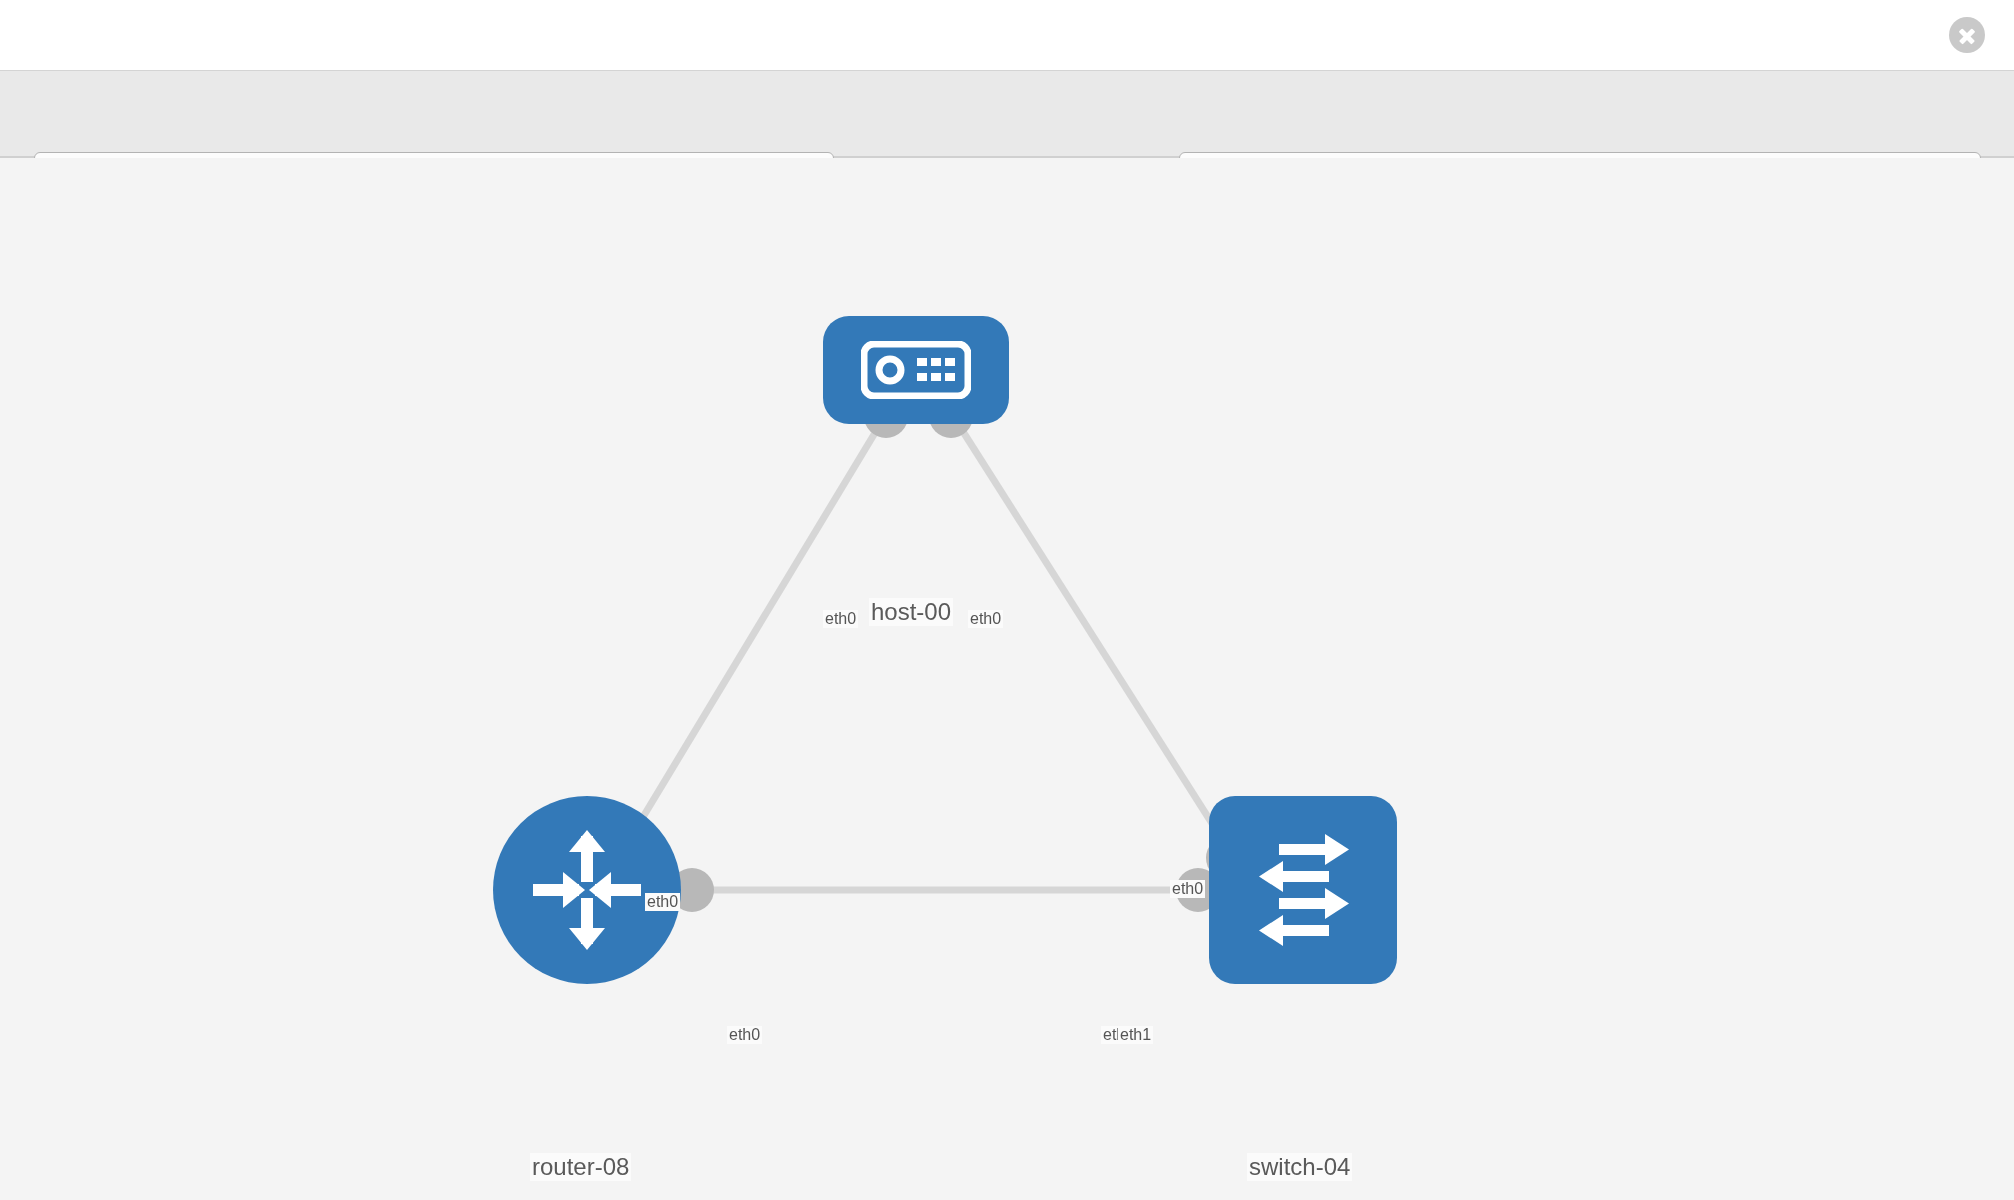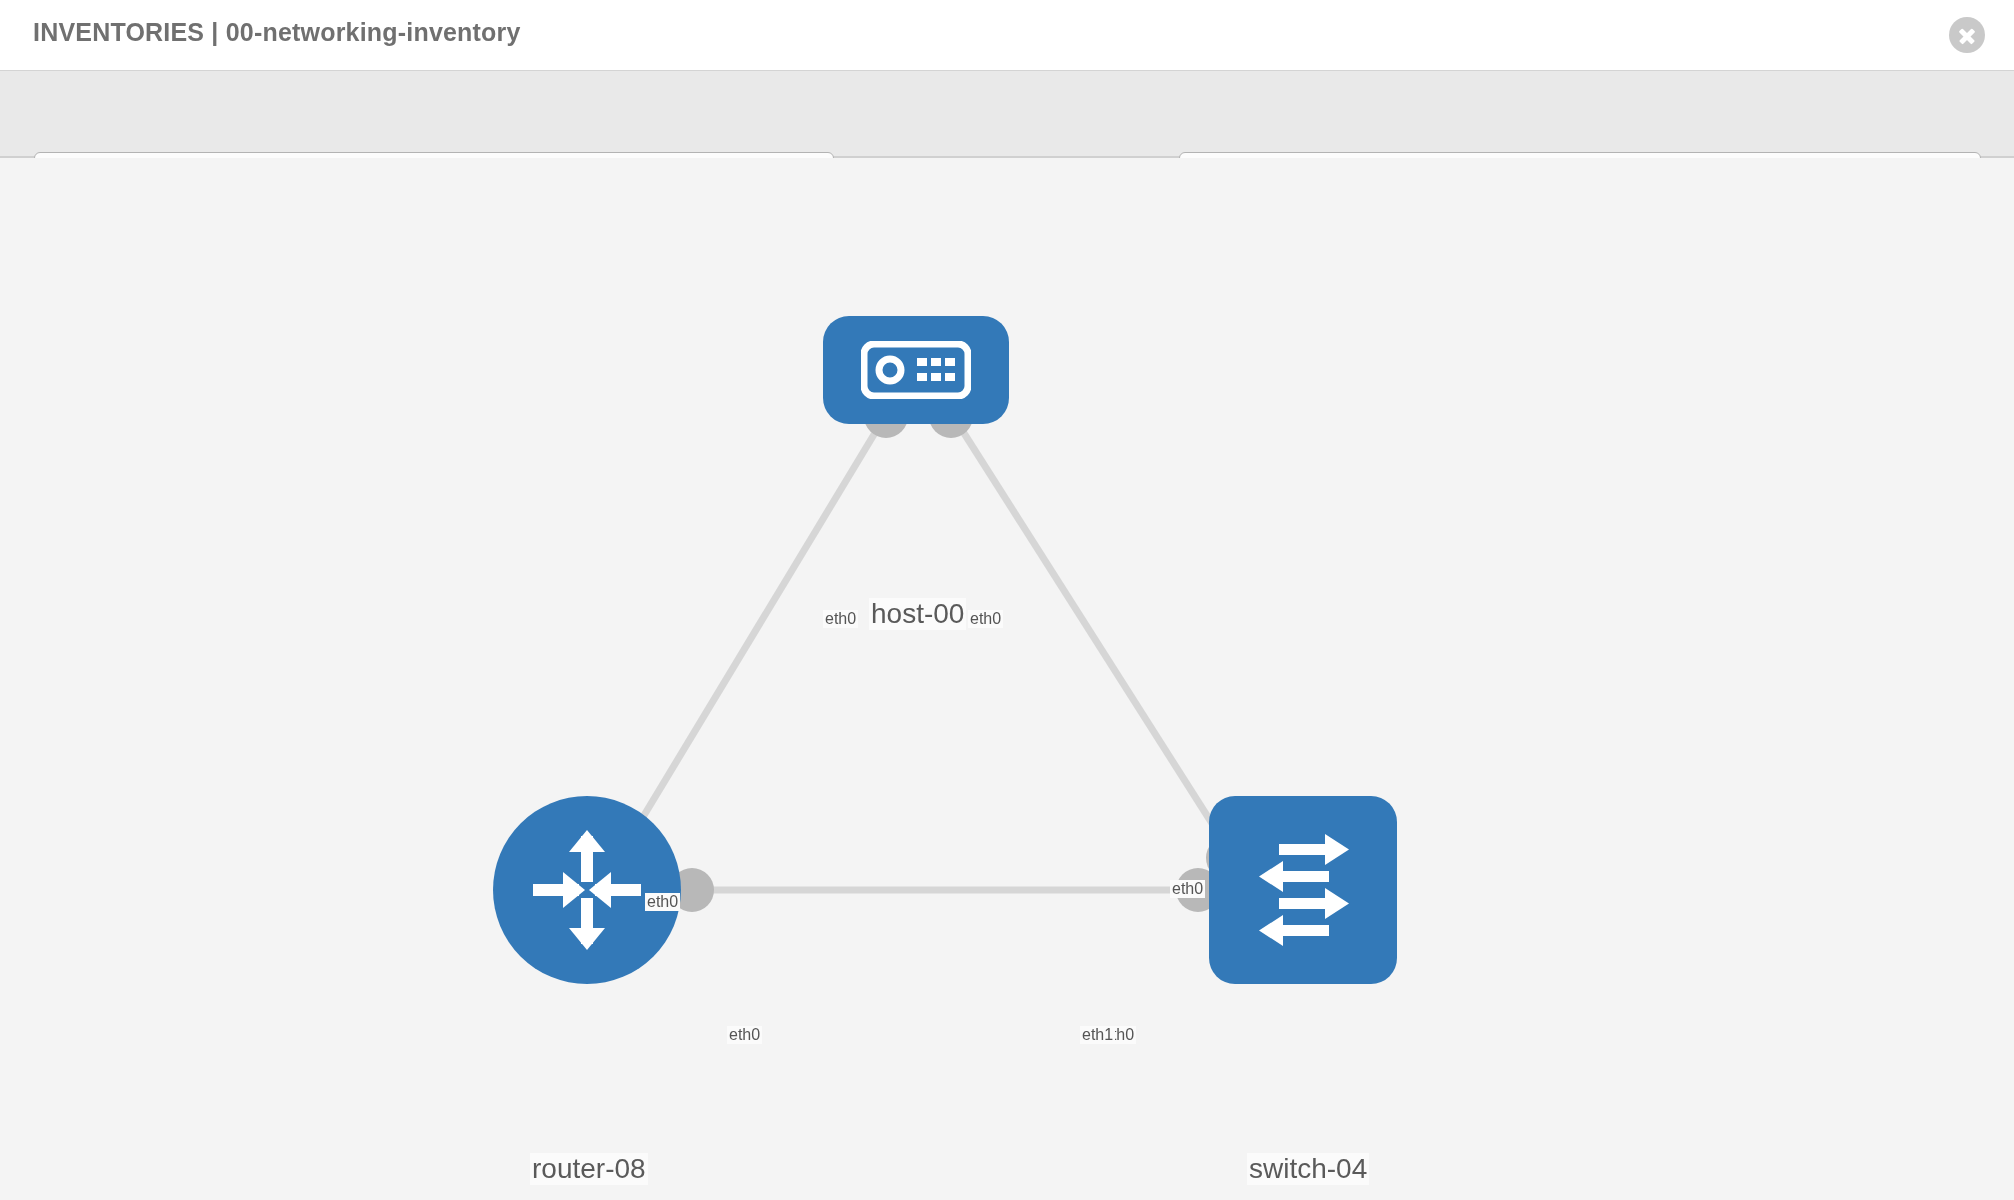--- a/index.html
+++ b/index.html
@@ -155,21 +155,21 @@
   .node-switch {
     left: 1209px;
     top: 638px;
     width: 188px;
     height: 188px;
     border-radius: 26px;
   }
 
   .node-label {
     position: absolute;
-    font-size: 28px;
+    font-size: 24px;
     color: #5a5a5a;
     background: #fbfbfb;
     white-space: nowrap;
     padding: 0 2px;
   }
   .lbl-host   { left: 869px; top: 440px; }
   .lbl-router { left: 530px; top: 995px; }
   .lbl-switch { left: 1247px; top: 995px; }
 
   .edge-label {
@@ -179,27 +179,26 @@
     background: #fbfbfb;
     white-space: nowrap;
     padding: 0 2px;
   }
   .el-host-left   { left: 823px; top: 452px; }
   .el-host-right  { left: 968px; top: 452px; }
   .el-router-up   { left: 645px; top: 735px; }
   .el-switch-up   { left: 1170px; top: 722px; }
   .el-router-rt   { left: 727px; top: 868px; }
   .el-switch-lt-a { left: 1101px; top: 868px; }
-  .el-switch-lt-b { left: 1080px; top: 868px; }
+  .el-switch-lt-b { left: 1118px; top: 868px; }
 </style>
 </head>
 <body>
 
 <div class="header">
-  <div class="page-title">INVENTORIES | 00-networking-inventory</div>
   <div class="close-btn"></div>
 </div>
 
 <div class="toolbar">
 
   <div class="select-box actions-select">
     <span class="txt">ACTIONS</span>
     <span class="caret"></span>
   </div>
 

